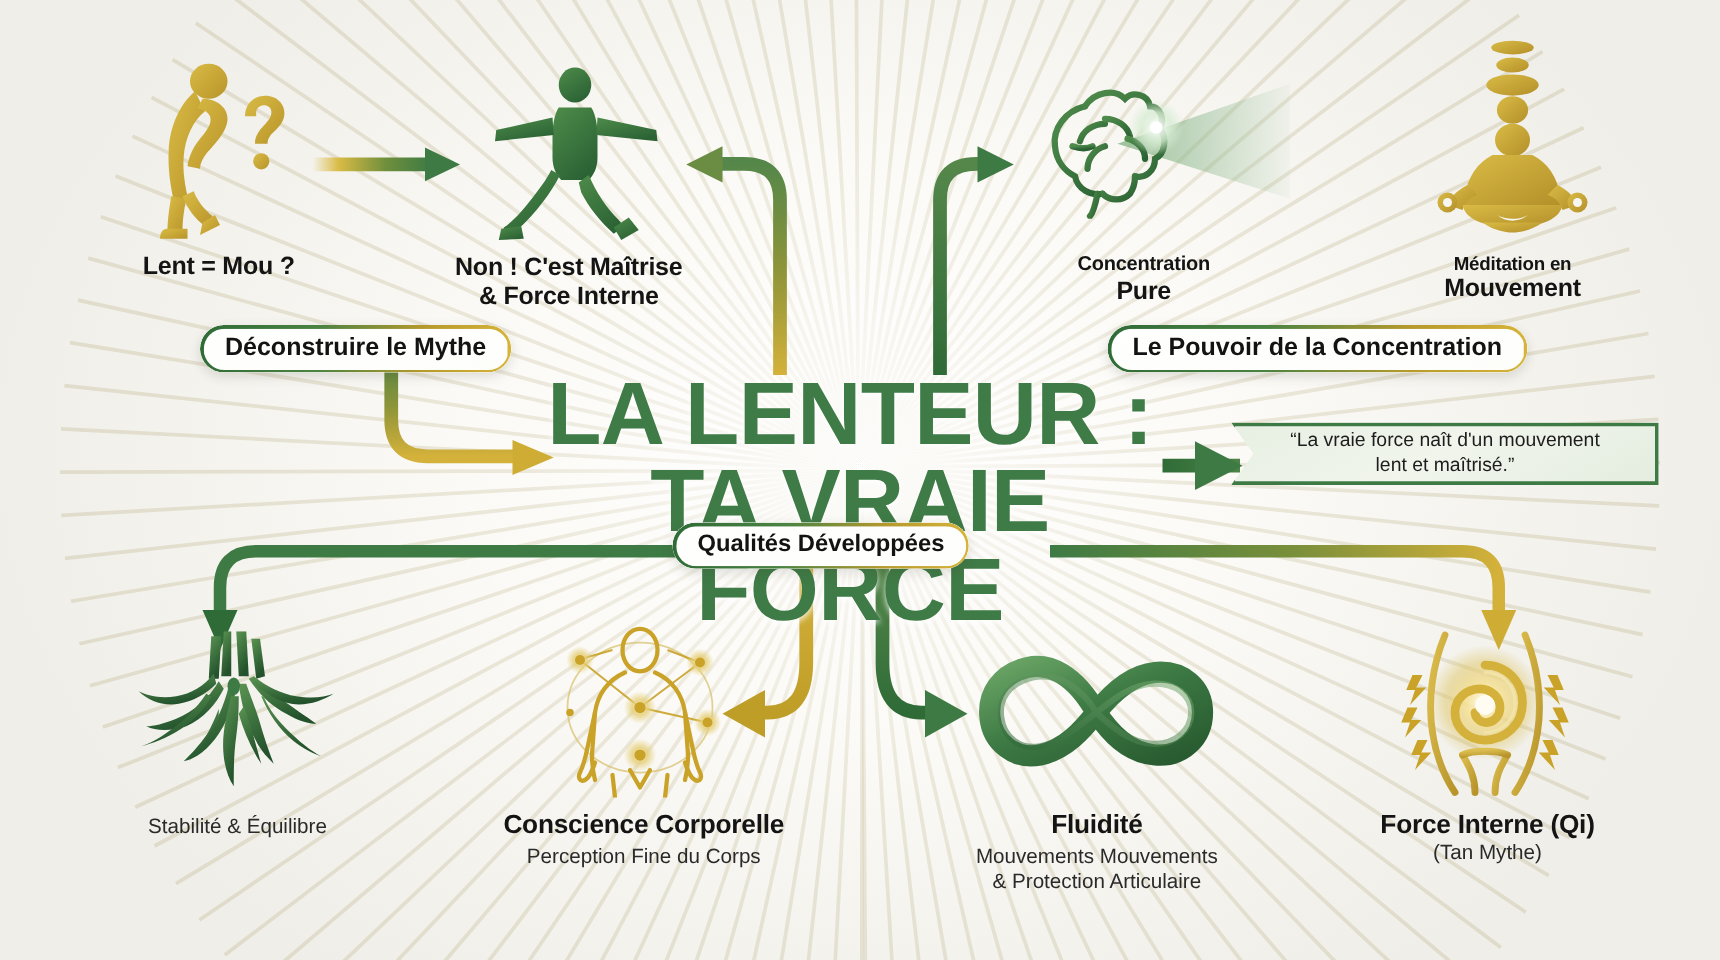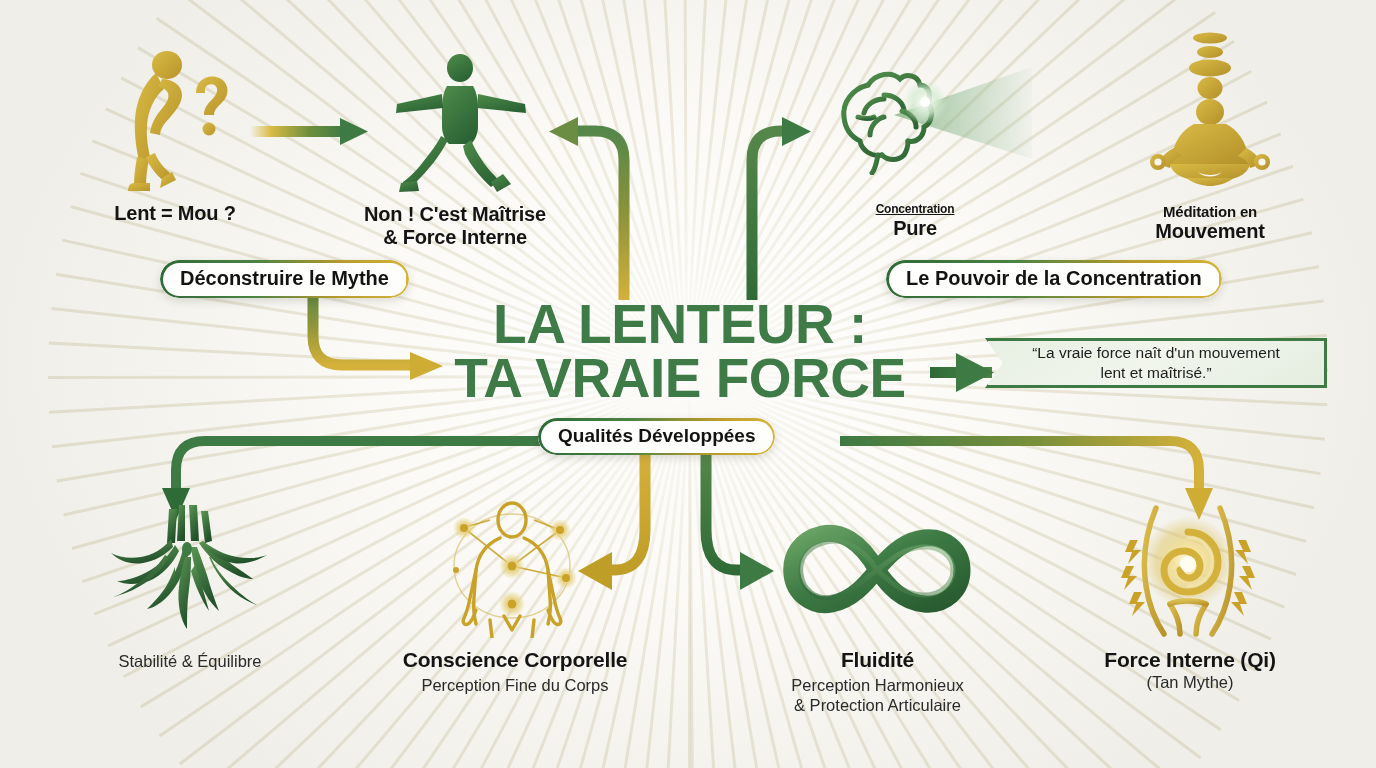--- a/index.html
+++ b/index.html
@@ -48,21 +48,21 @@
     -webkit-mask:linear-gradient(#000 0 0) content-box, linear-gradient(#000 0 0);
     -webkit-mask-composite:xor; mask-composite:exclude;
     pointer-events:none;
   }
 
   
   #title {
     position:absolute; z-index:5; text-align:center;
     color:#3f7b46;
     font-weight:bold;
-    font-size:55px; line-height:0.99;
+    font-size:71px; line-height:0.99;
     letter-spacing:-0.5px;
     text-shadow:0 2px 5px rgba(255,255,255,.85);
   }
 
   
   #ribbon {
     position:absolute; z-index:6;
     display:flex; align-items:center; justify-content:center;
     text-align:center;
     background:linear-gradient(150deg,#e7efe2 0%,#f1f5ec 48%,#e4ede0 100%);
@@ -376,21 +376,21 @@
         <path d="M52 40 C62 40 70 46 72 54"></path>
         <path d="M70 56 C78 58 84 64 84 72"></path>
         <path d="M26 62 C32 64 38 64 42 62"></path>
       </g>
       <path d="M46 100 C44 110 42 116 40 118" stroke="url(#brainG)" stroke-width="5" fill="none" stroke-linecap="round"></path>
       <circle cx="93" cy="47" r="22" fill="url(#glowG)"></circle>
       <circle cx="93" cy="47" r="5" fill="#ffffff"></circle>
     </svg>
   </div>
   <div class="node" style="left:810px; top:203px; width:210px;">
-    <div class="nlabel" style="font-size:12px;text-decoration:underline;">Concentration</div>
+    <div class="nlabel" style="font-size:16px;">Concentration</div>
     <div class="nlabel" style="font-size:20px;">Pure</div>
   </div>
 
   <div class="ico" style="left:1140px; top:28px; width:140px; height:160px;">
     <svg viewBox="0 0 140 160" width="140" height="160">
       <defs>
         <linearGradient id="medG" x1="0" y1="0" x2="1" y2="1">
           <stop offset="0%" stop-color="#d9bb45"></stop>
             <stop offset="100%" stop-color="#b4902a"></stop>
         </linearGradient>
@@ -537,21 +537,21 @@
         </linearGradient>
       </defs>
       <path d="M95 50 C78 20 58 10 40 14 C18 19 8 36 10 54 C12 74 30 88 50 84 C70 80 84 64 95 50
                C106 36 122 20 142 18 C164 16 180 30 180 50 C180 70 164 86 142 84 C120 82 106 66 95 50 Z" fill="none" stroke="url(#infG)" stroke-width="17" stroke-linecap="round"></path>
       <path d="M95 50 C82 28 62 18 44 22 C24 27 17 40 19 54 C21 70 34 80 50 77 C66 74 82 60 95 50
                C108 40 122 28 140 27 C158 26 171 36 171 50 C171 64 158 76 140 75 C122 74 108 62 95 50 Z" fill="none" stroke="url(#infG2)" stroke-width="5" stroke-linecap="round" opacity=".55"></path>
     </svg>
   </div>
   <div class="node" style="left:715px; top:648px; width:325px;">
     <div class="nlabel" style="font-size:21px;">Fluidité</div>
-    <div class="nsub" style="font-size:16.5px; margin-top:3px;">Perception Harmonieux</div>
+    <div class="nsub" style="font-size:16.5px; margin-top:3px;">Mouvements Mouvements</div>
     <div class="nsub" style="font-size:16.5px;">&amp; Protection Articulaire</div>
   </div>
 
   <div class="ico" style="left:1108px; top:500px; width:160px; height:140px;">
     <svg viewBox="0 0 160 140" width="160" height="140">
       <defs>
         <radialGradient id="qiGlow">
           <stop offset="0%" stop-color="#ffffff"></stop>
           <stop offset="30%" stop-color="#f6e39a" stop-opacity=".9"></stop>
           <stop offset="70%" stop-color="#ddc15a" stop-opacity=".45"></stop>

